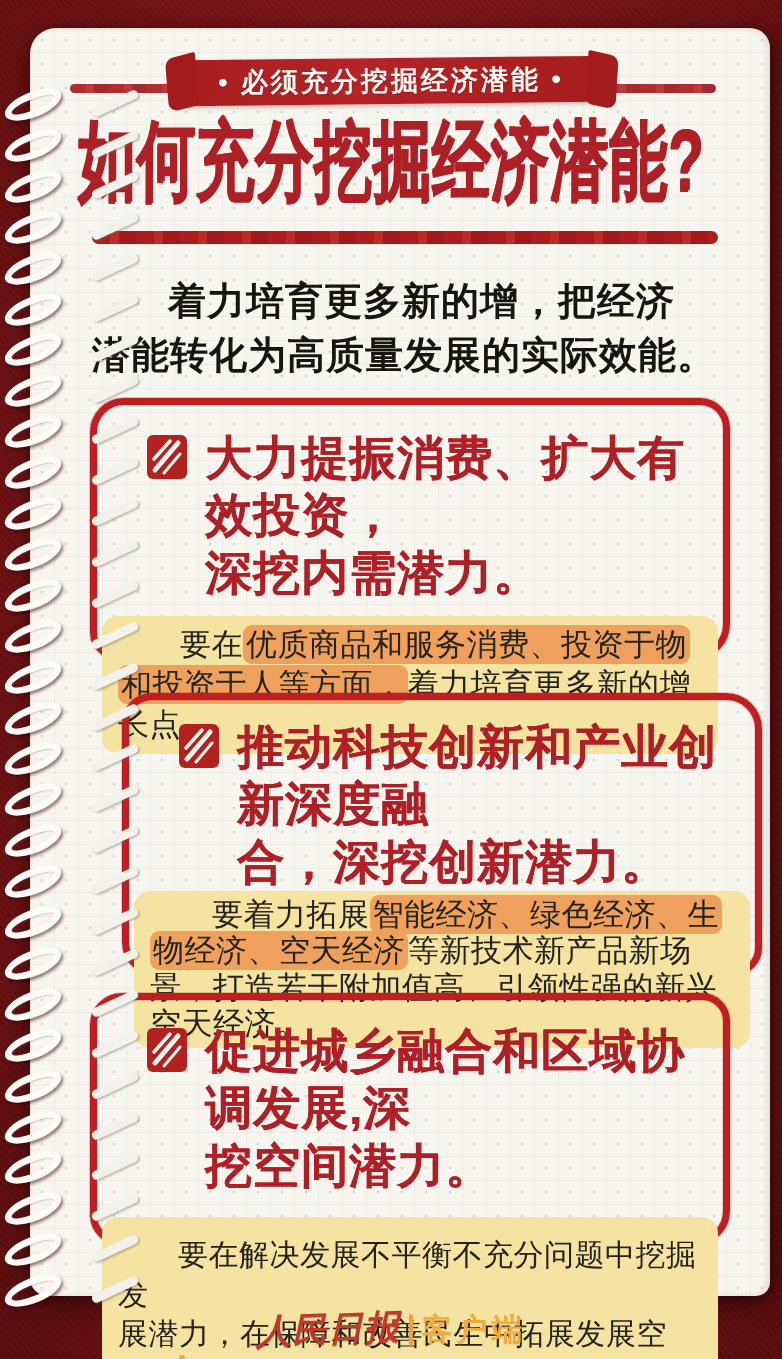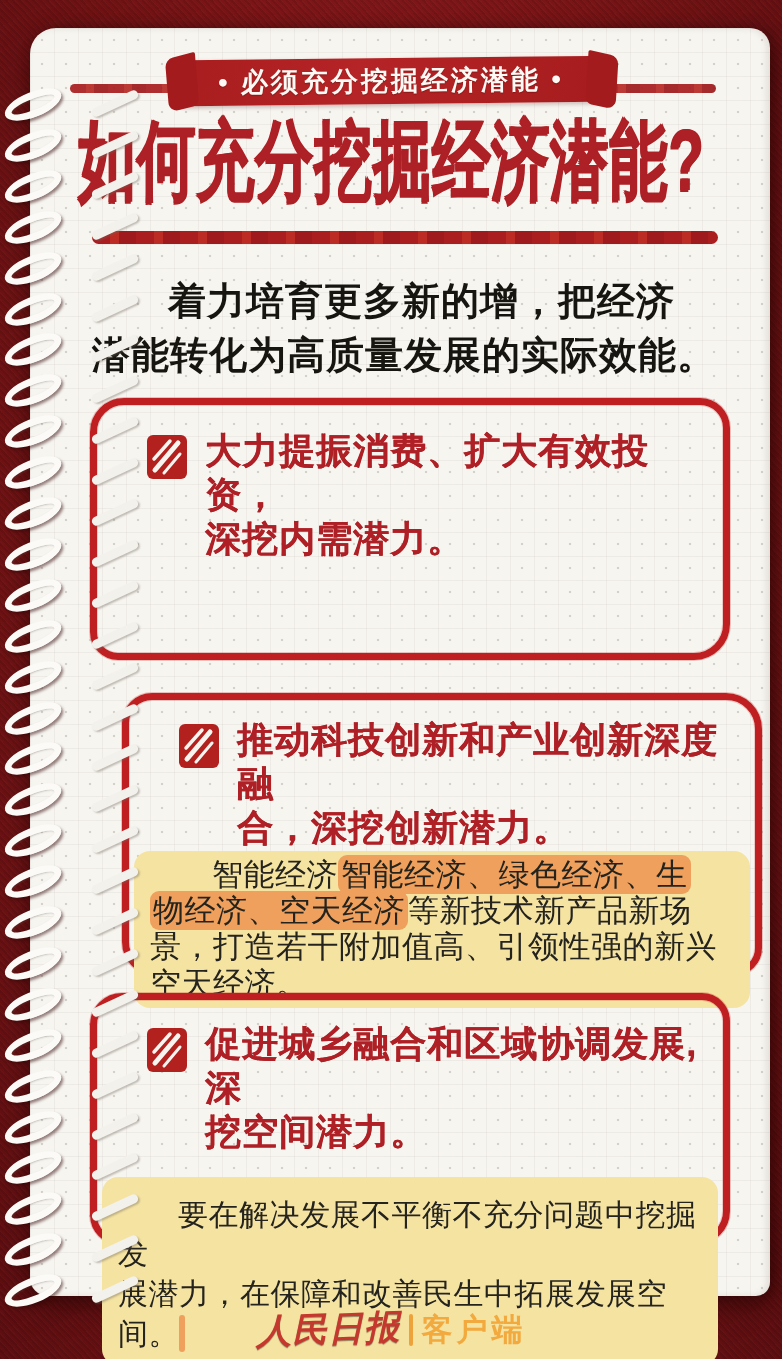--- a/index.html
+++ b/index.html
@@ -94,21 +94,21 @@
     box-shadow:0 0 0 1px rgba(191,31,33,.25), inset 0 0 0 1px rgba(191,31,33,.2);
   }
   #card1 { top:398px; height:262px; border-radius:34px 30px 36px 28px; }
   #card2 { top:693px; height:283px; border-radius:30px 36px 28px 34px;margin-left:32px; }
   #card3 { top:993px; height:252px; border-radius:32px 28px 34px 30px; }
   .card-head { display:flex; gap:16px; align-items:flex-start; margin:24px 16px 0 48px; }
   #card2 .card-head { margin-top:18px; }
   #card3 .card-head { margin-top:22px; }
   .memo-icon { flex:0 0 auto; width:44px; height:50px; margin-top:3px; }
   .card-heading {
-    font-size:36px; font-weight:800; color:#ae2025; letter-spacing:1px;
+    font-size:47px; font-weight:800; color:#ae2025; letter-spacing:1px;
     line-height:1.22; white-space:pre-line;
     text-shadow:.6px 0 0 #ae2025;
   }
   .card-body {
     margin:15px auto 0; width:616px;
     background:#f5e3a2; border-radius:16px;
     padding:9px 16px;
     font-family:"Liberation Serif", serif;
     font-size:31px; line-height:1.29; color:#24231d;
     text-indent:2em; white-space:pre-line; letter-spacing:.5px;
@@ -275,34 +275,37 @@
   <div class="card-head">
     <svg class="memo-icon" viewBox="0 0 44 50">
       <rect x="2" y="3" width="40" height="44" rx="6" fill="#b3211f"></rect>
       <path d="M10 38 L33 11" stroke="#f7f5f0" stroke-width="5" stroke-linecap="round"></path>
       <path d="M9 27 L25 9" stroke="#f7f5f0" stroke-width="3.5" stroke-linecap="round"></path>
       <path d="M19 41 L35 22" stroke="#f7f5f0" stroke-width="3" stroke-linecap="round"></path>
     </svg>
     <h2 class="card-heading">大力提振消费、扩大有效投资，
 深挖内需潜力。</h2>
   </div>
+  <p class="card-body"><span>要在</span><span class="hl-text">优质商品和服务消费、投资于物
+和投资于人等方面，</span><span>着力培育更多新的增
+长点。</span></p>
 </section>
 
 <section class="card" id="card2">
   <div class="card-head">
     <svg class="memo-icon" viewBox="0 0 44 50">
       <rect x="2" y="3" width="40" height="44" rx="6" fill="#b3211f"></rect>
       <path d="M10 38 L33 11" stroke="#f7f5f0" stroke-width="5" stroke-linecap="round"></path>
       <path d="M9 27 L25 9" stroke="#f7f5f0" stroke-width="3.5" stroke-linecap="round"></path>
       <path d="M19 41 L35 22" stroke="#f7f5f0" stroke-width="3" stroke-linecap="round"></path>
     </svg>
     <h2 class="card-heading">推动科技创新和产业创新深度融
 合，深挖创新潜力。</h2>
   </div>
-  <p class="card-body"><span>智能经济</span><span class="hl-text">智能经济、绿色经济、生
+  <p class="card-body"><span>要着力拓展</span><span class="hl-text">智能经济、绿色经济、生
 物经济、空天经济</span><span>等新技术新产品新场
 景，打造若干附加值高、引领性强的新兴
 空天经济。</span></p>
 </section>
 
 <section class="card" id="card3">
   <div class="card-head">
     <svg class="memo-icon" viewBox="0 0 44 50">
       <rect x="2" y="3" width="40" height="44" rx="6" fill="#b3211f"></rect>
       <path d="M10 38 L33 11" stroke="#f7f5f0" stroke-width="5" stroke-linecap="round"></path>

